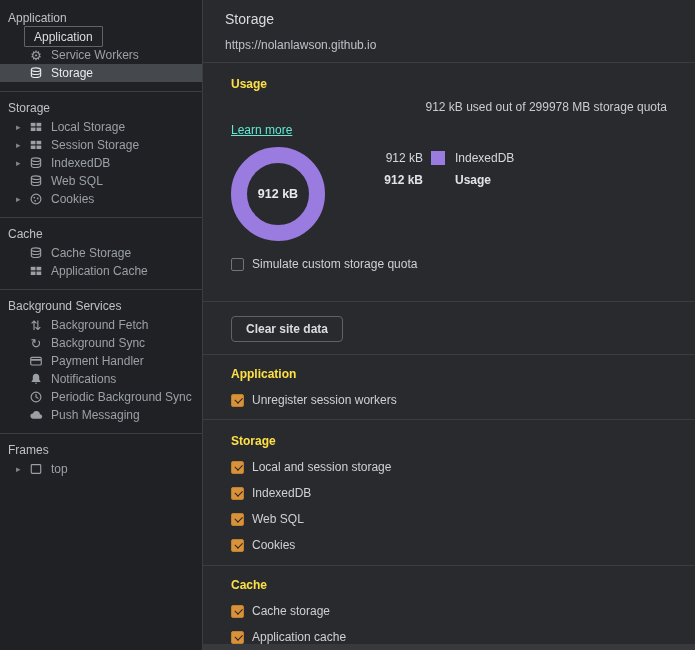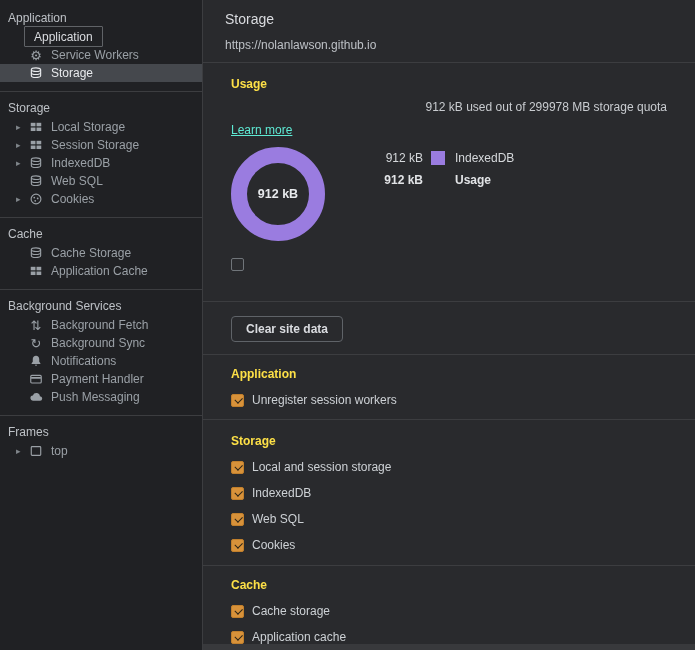--- a/index.html
+++ b/index.html
@@ -185,36 +185,46 @@
         <span>Background Fetch</span>
       </div>
       <div class="sb-row">
         <span class="tri"></span>
         <span class="icn glyph">↻</span>
         <span>Background Sync</span>
       </div>
       <div class="sb-row">
         <span class="tri"></span>
         <span class="icn">
-          <svg width="14" height="14" viewBox="0 0 16 16" fill="currentColor">
-            <path d="M8 2c-2.3 0-3.7 1.7-3.7 4v2.9L3 10.7v.8h10v-.8l-1.3-1.8V6c0-2.3-1.4-4-3.7-4z"></path>
-            <path d="M6.6 12.3a1.45 1.45 0 0 0 2.8 0z"></path>
-          </svg>
-        </span>
-        <span>Notifications</span>
-      </div>
-      <div class="sb-row">
-        <span class="tri"></span>
-        <span class="icn">
           <svg width="14" height="14" viewBox="0 0 16 16">
             <rect x="2" y="3.8" width="12" height="8.8" rx="1.2" fill="none" stroke="currentColor" stroke-width="1.3"></rect>
             <rect x="2.4" y="5.7" width="11.2" height="2" fill="currentColor"></rect>
           </svg>
         </span>
         <span>Payment Handler</span>
+      </div>
+      <div class="sb-row">
+        <span class="tri"></span>
+        <span class="icn">
+          <svg width="14" height="14" viewBox="0 0 16 16" fill="currentColor">
+            <path d="M8 2c-2.3 0-3.7 1.7-3.7 4v2.9L3 10.7v.8h10v-.8l-1.3-1.8V6c0-2.3-1.4-4-3.7-4z"></path>
+            <path d="M6.6 12.3a1.45 1.45 0 0 0 2.8 0z"></path>
+          </svg>
+        </span>
+        <span>Notifications</span>
+      </div>
+      <div class="sb-row">
+        <span class="tri"></span>
+        <span class="icn">
+          <svg width="14" height="14" viewBox="0 0 16 16" fill="none" stroke="currentColor" stroke-width="1.3">
+            <circle cx="8" cy="8" r="5.6"></circle>
+            <path d="M8 4.8V8l2.3 1.4" stroke-linecap="round"></path>
+          </svg>
+        </span>
+        <span>Periodic Background Sync</span>
       </div>
       <div class="sb-row">
         <span class="tri"></span>
         <span class="icn">
           <svg width="14" height="14" viewBox="0 0 16 16" fill="currentColor">
             <path d="M4.8 12.2a3 3 0 0 1-.4-6A4.2 4.2 0 0 1 12.5 7h.1a2.6 2.6 0 0 1-.2 5.2z"></path>
           </svg>
         </span>
         <span>Push Messaging</span>
       </div>
@@ -260,20 +270,21 @@
           <div class="legend-row total">
             <span class="legend-val">912 kB</span>
             <span class="swatch hidden"></span>
             <span class="legend-lbl">Usage</span>
           </div>
         </div>
       </div>
 
       <div class="cb-row first">
         <span class="checkbox unchecked"></span>
+        <span class="cb-label">Simulate custom storage quota</span>
       </div>
     </div>
 
     <div class="m-divider"></div>
 
     <div class="btn-section">
       <button class="clear-btn">Clear site data</button>
     </div>
 
     <div class="m-divider"></div>

